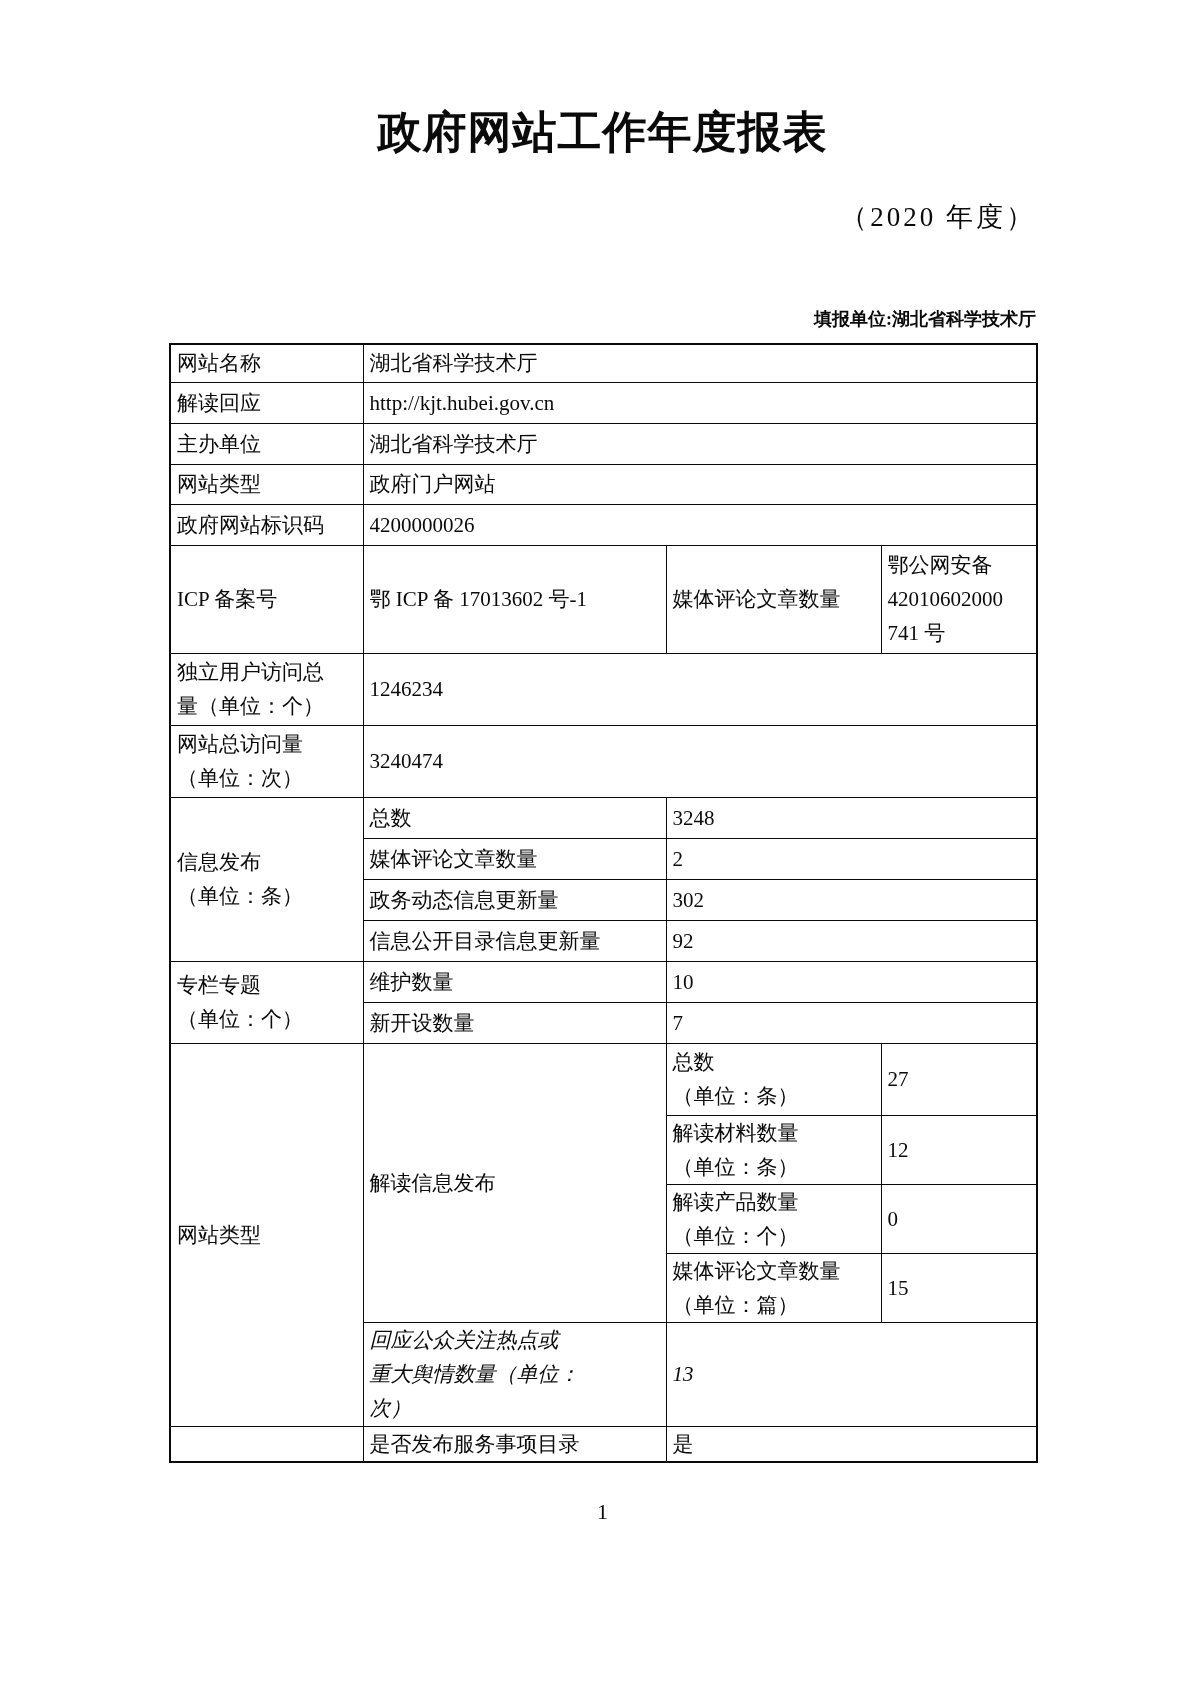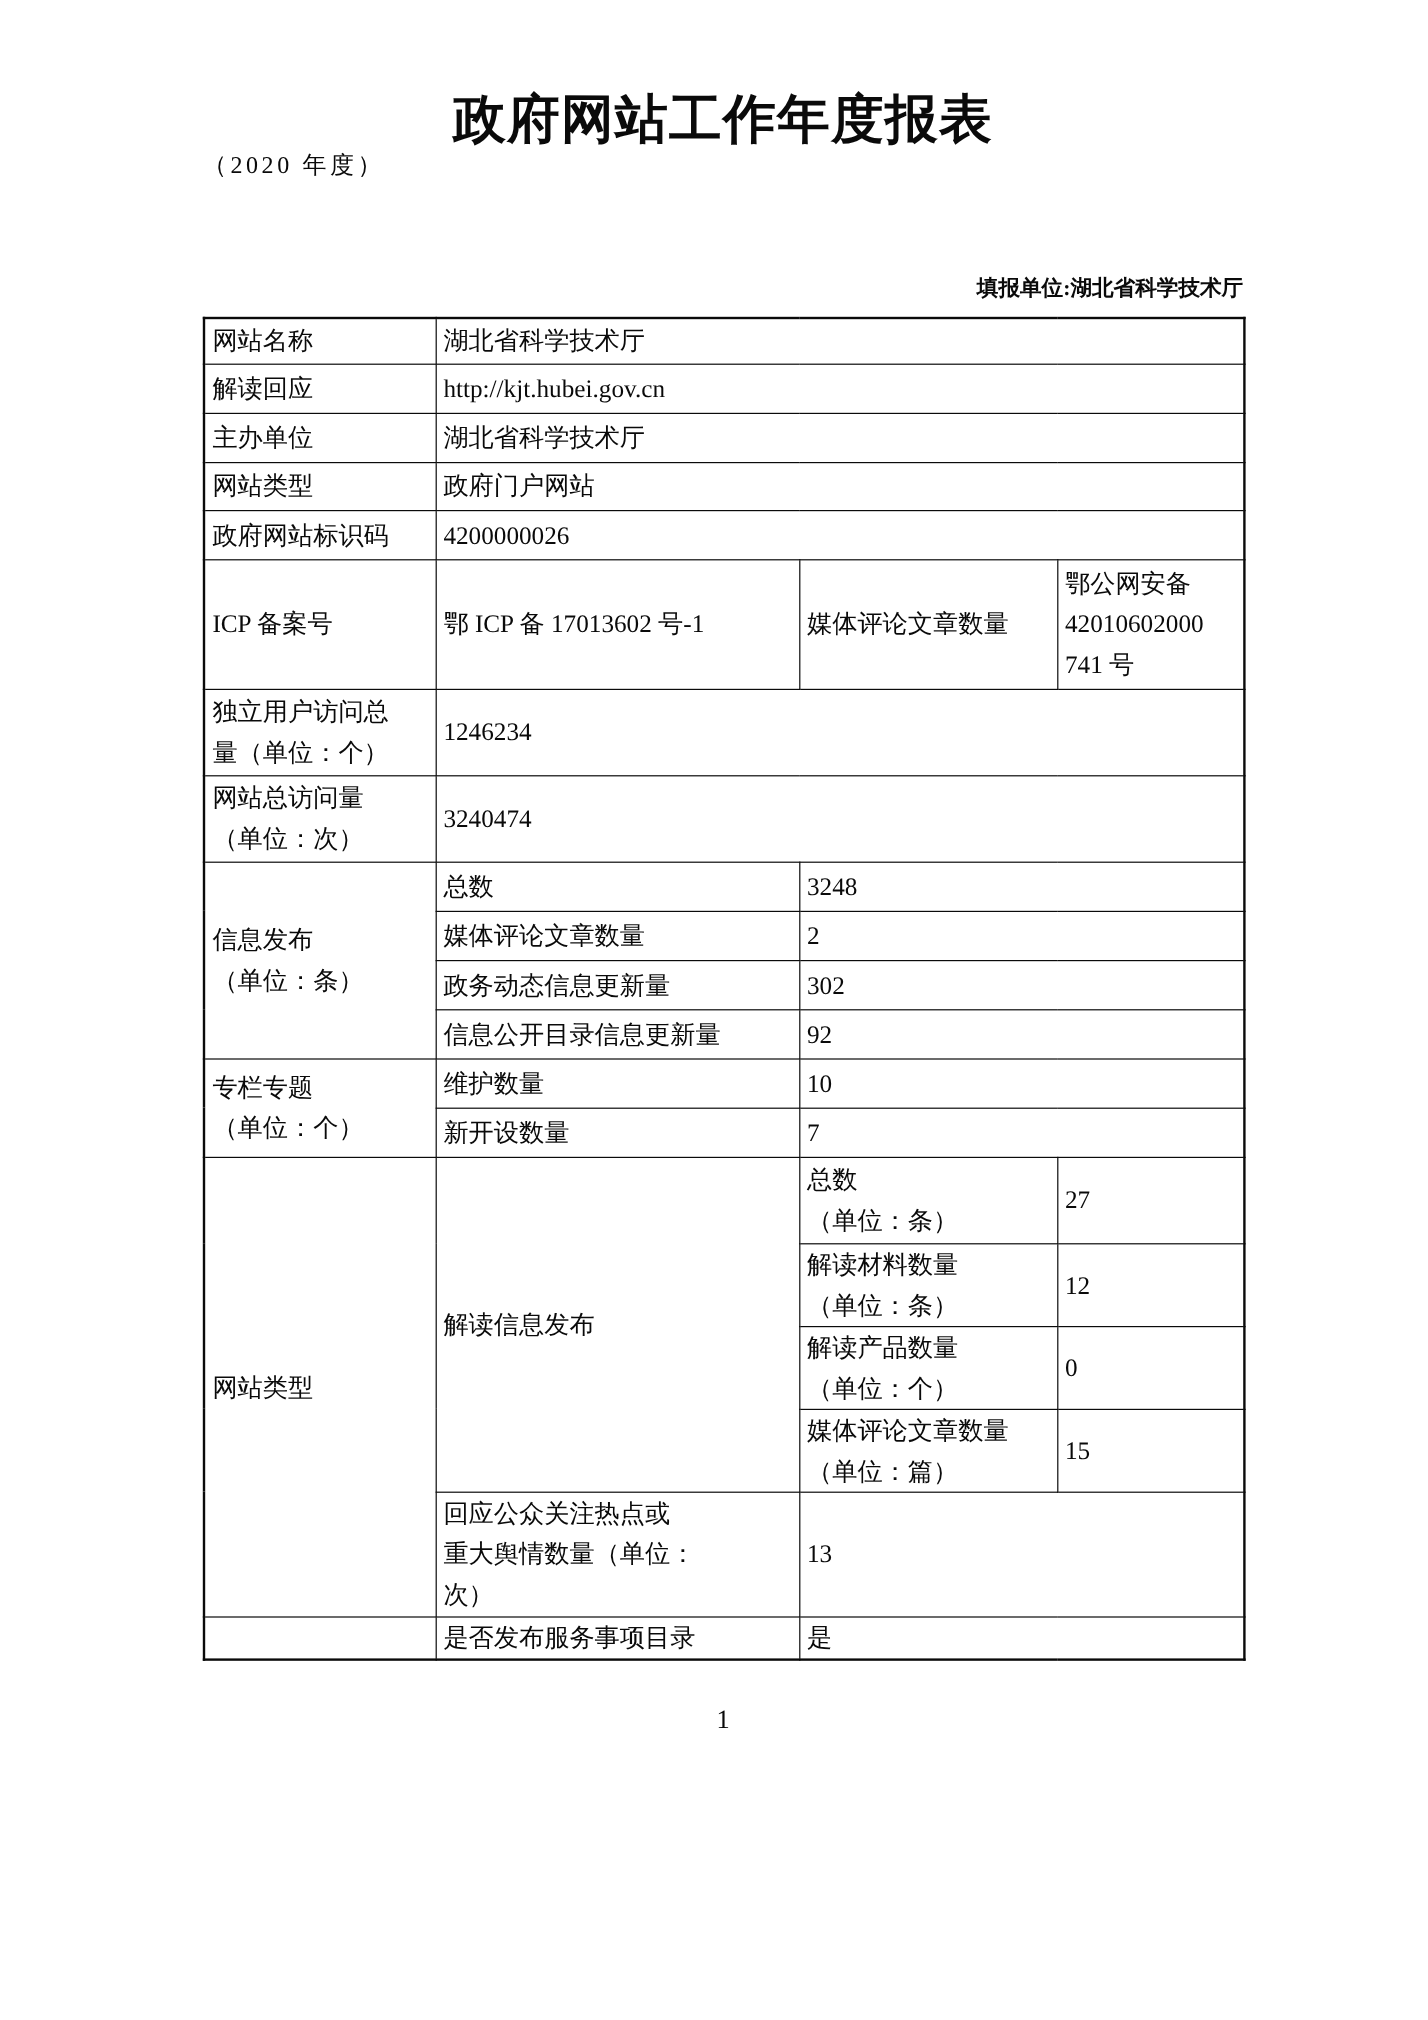--- a/index.html
+++ b/index.html
@@ -13,32 +13,33 @@
     color: #0a0a0a;
     font-family: "Liberation Serif", "DejaVu Serif", serif;
     overflow: hidden;
   }
   .content {
     margin-left: 169px;
     width: 867px;
   }
   .title {
     margin: 0;
-    padding-top: 76px;
+    padding-top: 108px;
     font-family: "Liberation Sans", "DejaVu Sans", sans-serif;
     font-size: 44px;
     line-height: 48px;
     font-weight: bold;
     text-align: center;
     letter-spacing: 1px;
   }
   .subtitle {
-    font-size: 20px;
+    margin-top: 47px;
+    font-size: 27px;
     line-height: 28px;
-    text-align: left;
+    text-align: right;
     letter-spacing: 3px;
   }
   .unit-line {
     margin: 76px 0 0 -17px;
     font-size: 18px;
     line-height: 24px;
     font-weight: bold;
     text-align: right;
   }
   table.report {
@@ -57,21 +58,21 @@
     padding: 0 6px;
     box-sizing: border-box;
     overflow: hidden;
   }
   tr.h38  { height: 38px; }
   tr.h40  { height: 40px; }
   tr.h41  { height: 41px; }
   tr.h45  { height: 28px; }
   tr.h68  { height: 68px; }
   tr.h72  { height: 72px; }
-  tr.h104 { height: 104px; }
+  tr.h104 { height: 104px; font-style: italic; }
   tr.h108 { height: 108px; }
   .page-number {
     margin-top: 36px;
     text-align: center;
     font-size: 22px;
   }
 </style>
 </head>
 <body>
 

